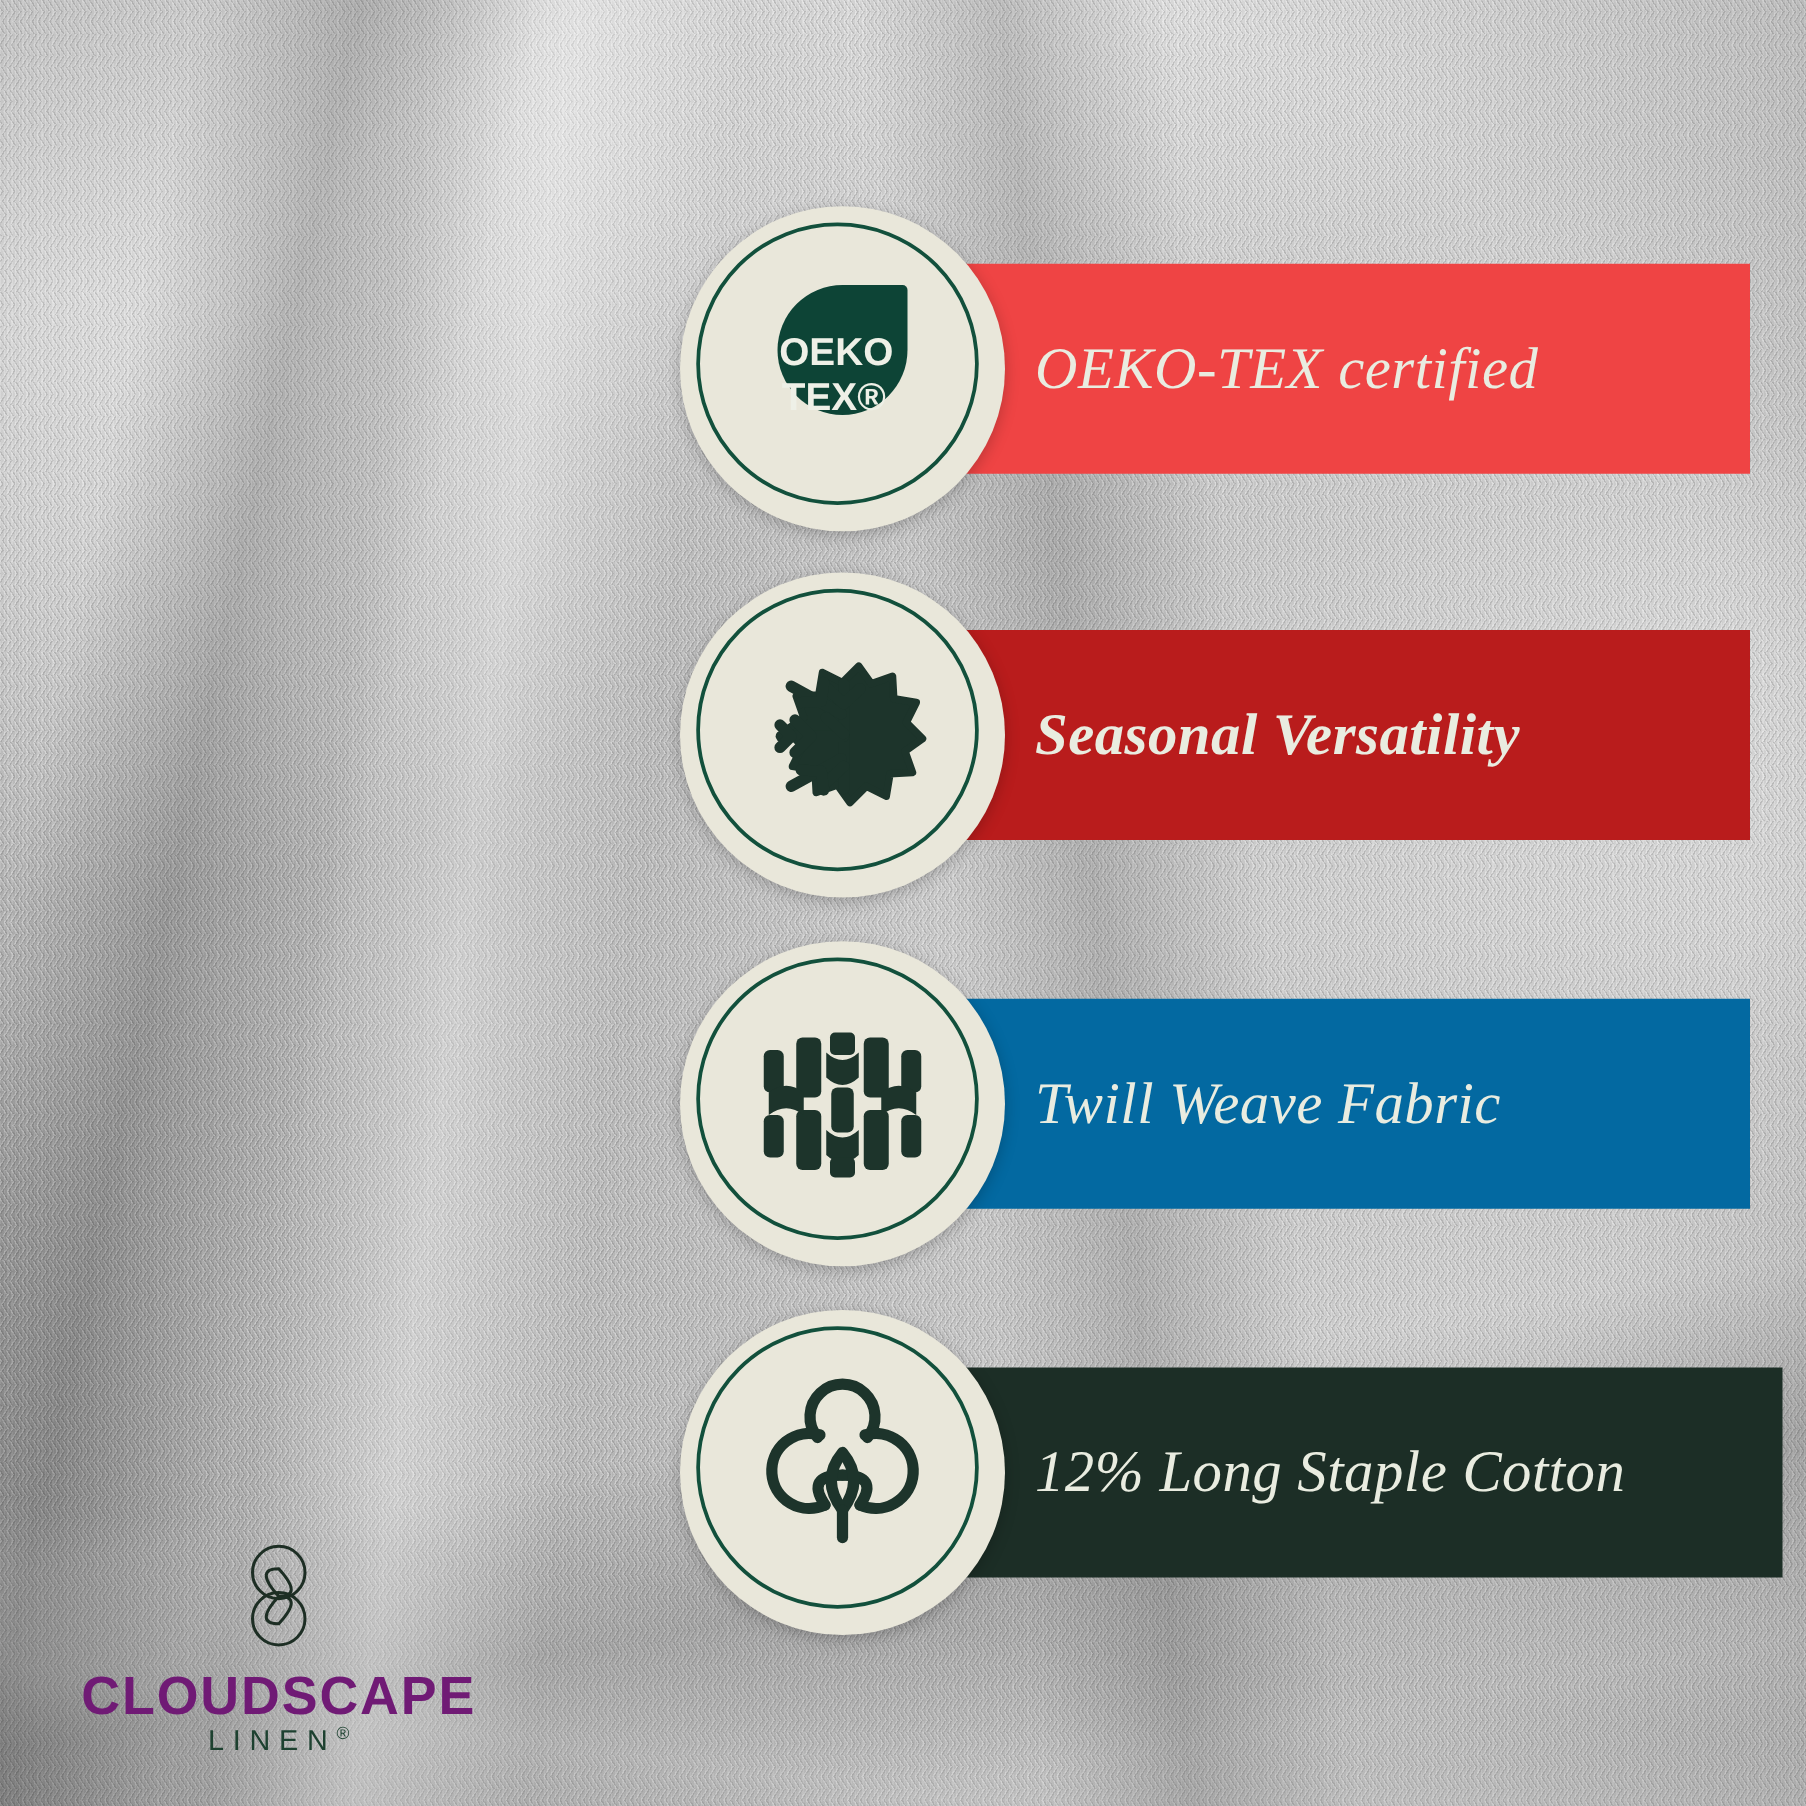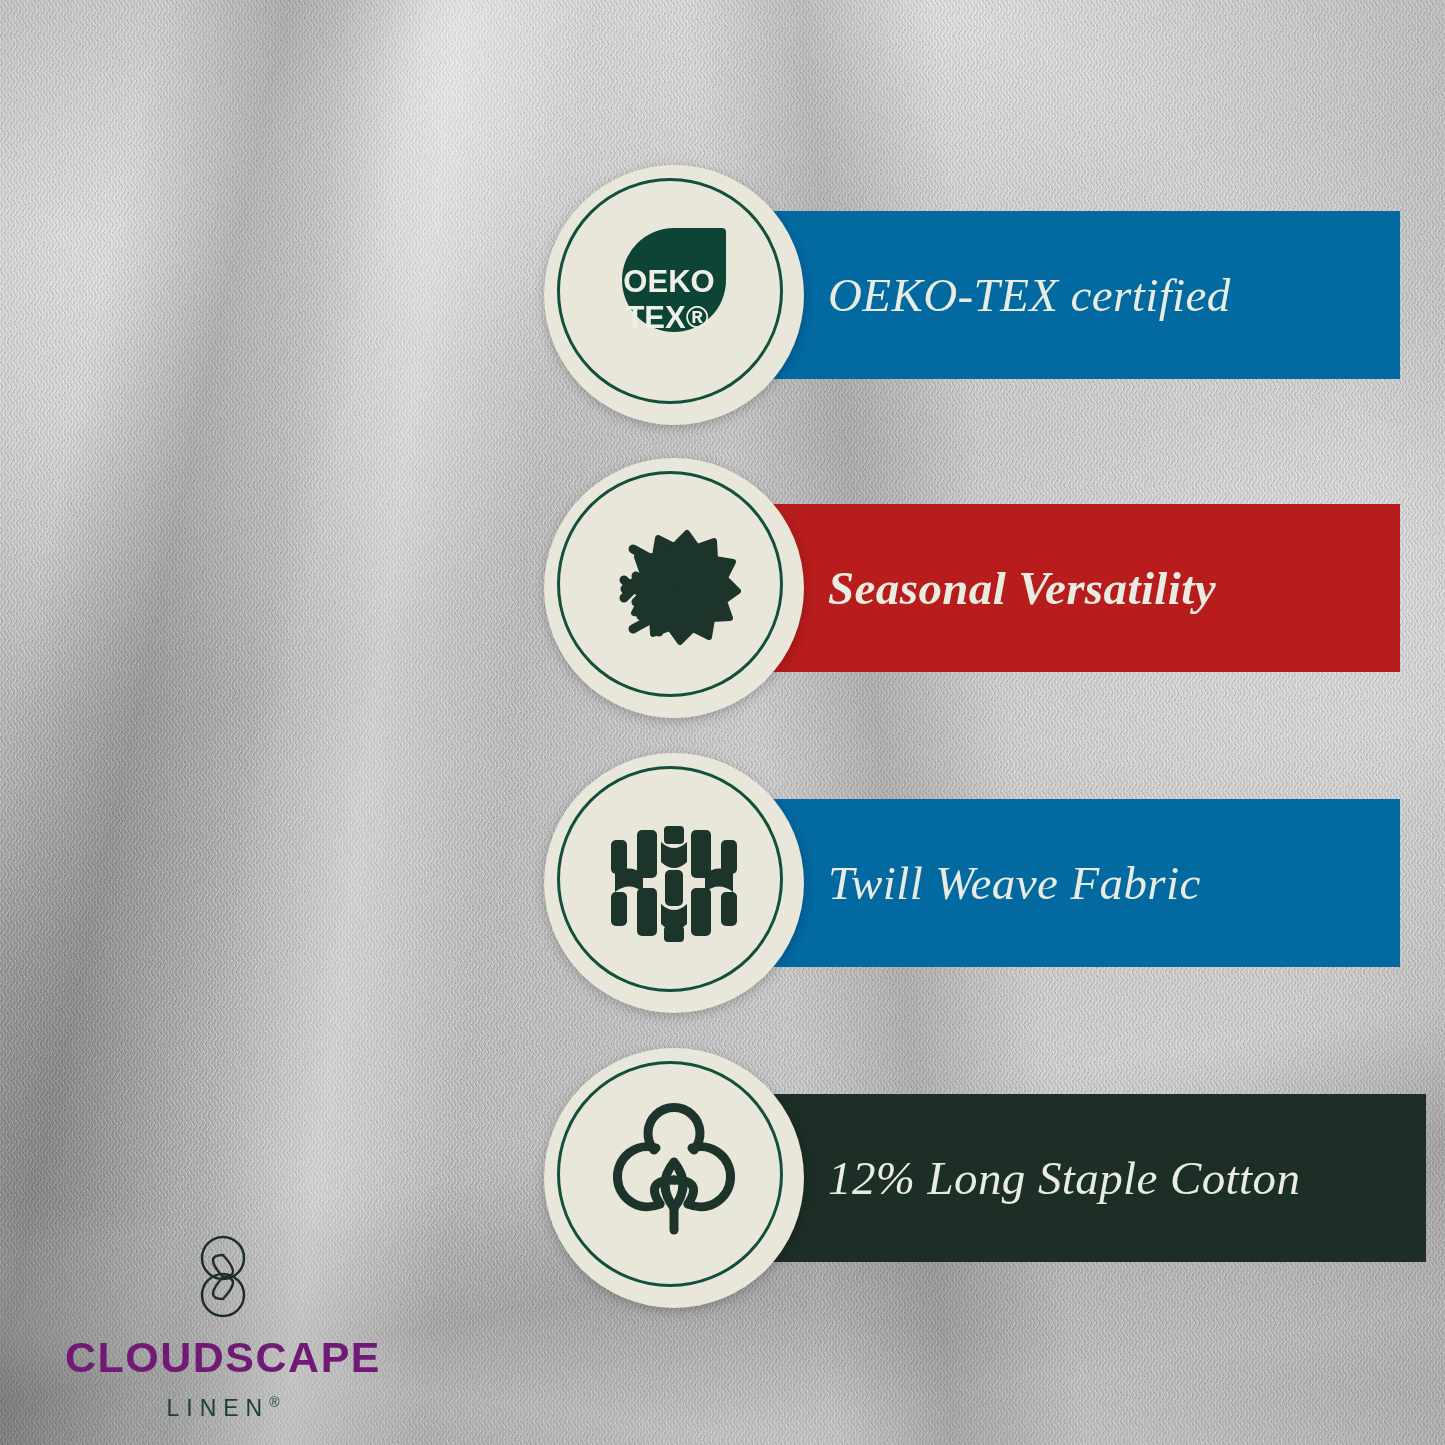--- a/index.html
+++ b/index.html
@@ -102,21 +102,20 @@
   .brand .mark{display:flex;justify-content:center;margin-bottom:14px;}
   .brand .name{
     font-family:"Liberation Sans", sans-serif;
     font-weight:bold;
     font-size:43px;
     letter-spacing:1.5px;
     color:#701a75;
     line-height:1;
   }
   .brand .sub{
-    margin-top:16px;
     font-family:"Liberation Sans", sans-serif;
     font-size:23px;
     letter-spacing:7px;
     color:#1d4130;
     line-height:1;
     position:relative;
     display:inline-block;
   }
   .brand .sub sup{font-size:14px;letter-spacing:0;vertical-align:super;}
 </style>
@@ -130,21 +129,21 @@
     <div class="weaveA"></div>
     <div class="weaveB"></div>
     <div class="grain"></div>
     <div class="folds"></div>
     <div class="vig"></div>
   </div>
 
   <div class="features">
 
     <div class="feature" style="top:165px;">
-      <div class="bar" style="background: #0369a1; width: 700px;">
+      <div class="bar" style="background: #ef4444; width: 700px;">
         <span class="bar-label">OEKO-TEX certified</span>
       </div>
       <div class="badge">
         <div class="ring"></div>
         <svg width="150" height="150" viewBox="0 0 150 150">
 
           <path d="M75 8 h48 a4 4 0 0 1 4 4 v48 a52 52 0 1 1 -52 -52 z" fill="#0d4436"></path>
           <text x="70" y="72" font-family="Liberation Sans, sans-serif" font-weight="bold" font-size="31" fill="#eef0e7" text-anchor="middle">OEKO</text>
           <text x="68" y="108" font-family="Liberation Sans, sans-serif" font-weight="bold" font-size="31" fill="#eef0e7" text-anchor="middle">TEX®</text>
         </svg>

